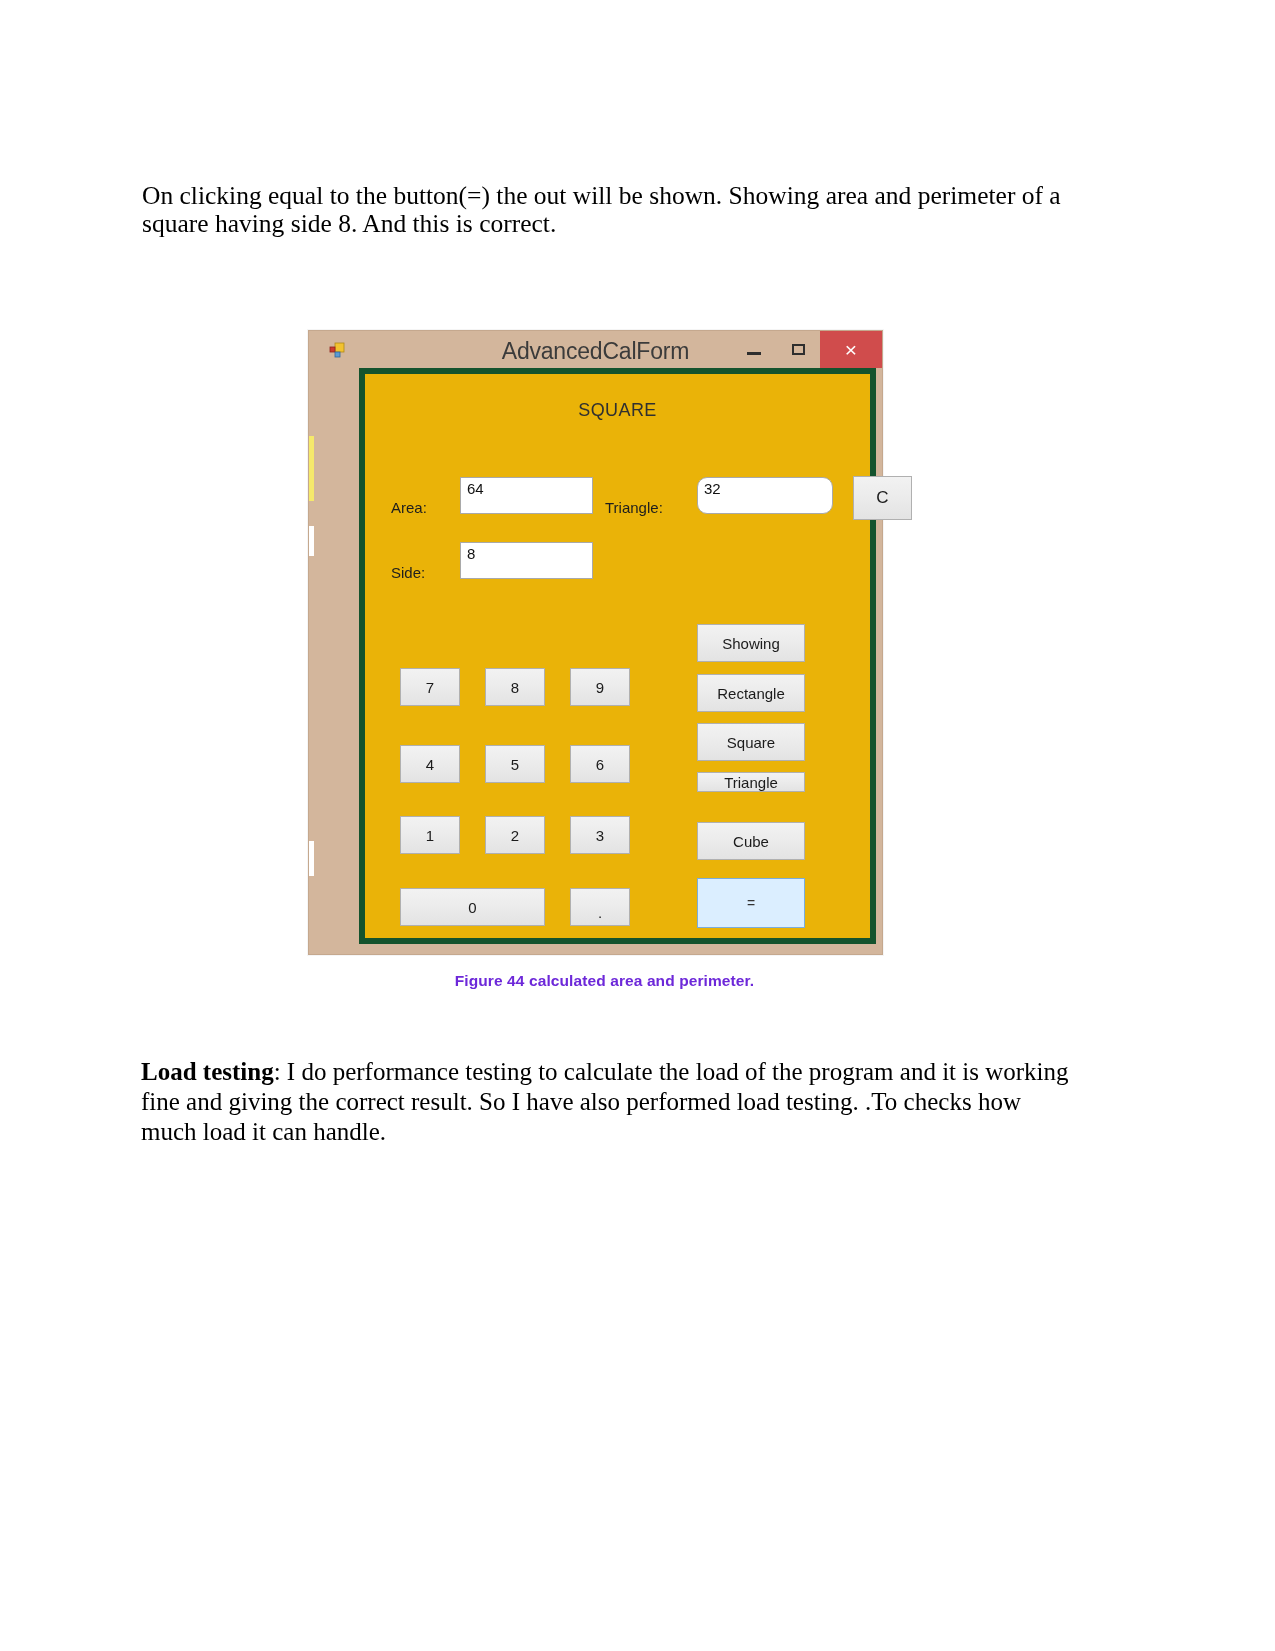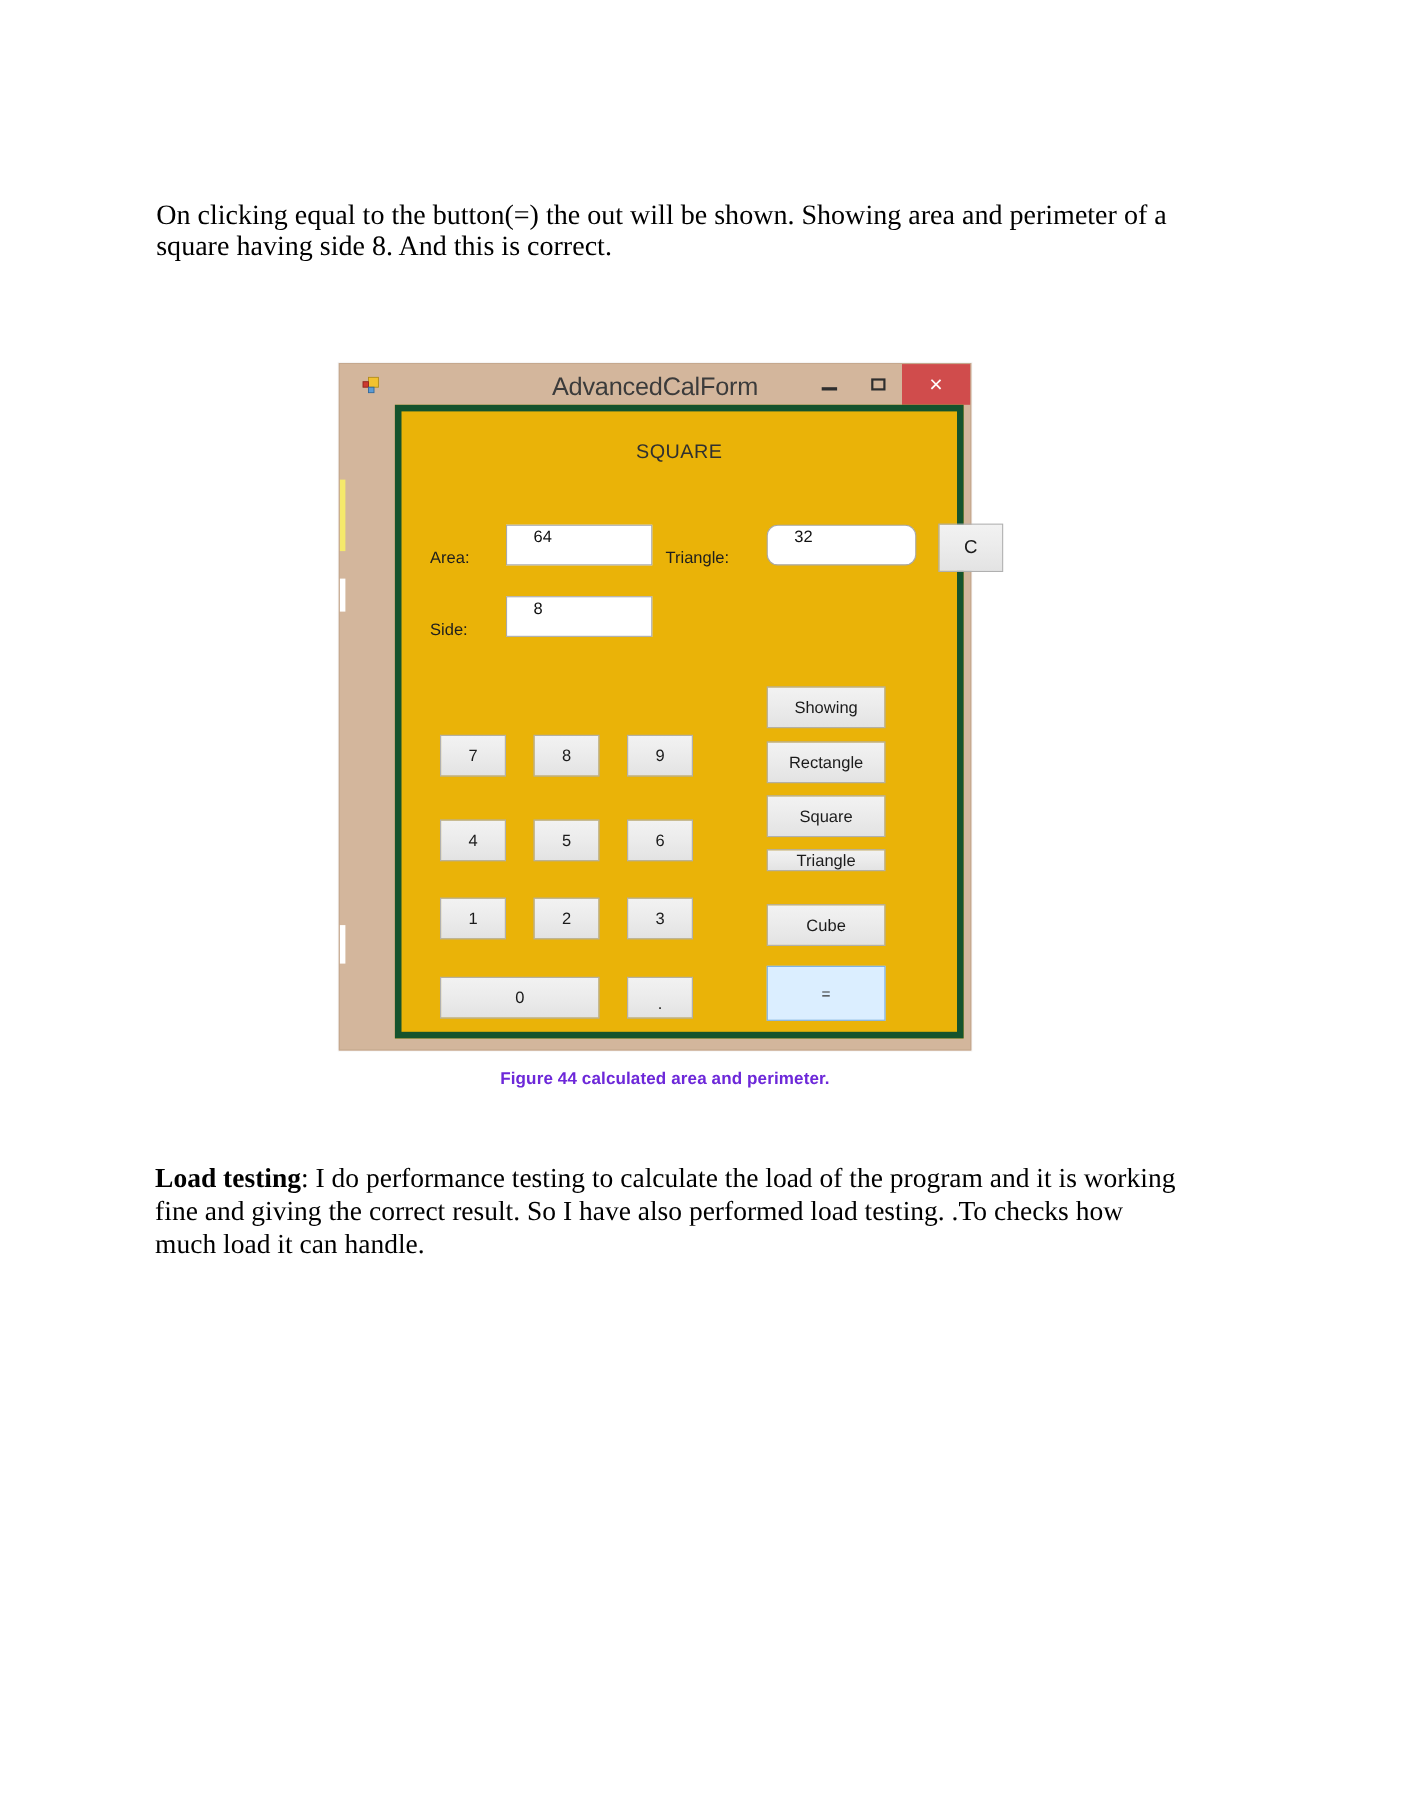--- a/index.html
+++ b/index.html
@@ -174,21 +174,21 @@
   }
 
   .textbox {
     position: absolute;
     background: #ffffff;
     border: 1px solid #a9a9a9;
     box-sizing: border-box;
     font-family: "Liberation Sans", sans-serif;
     font-size: 15px;
     color: #111;
-    padding: 3px 24px;
+    padding: 3px 6px;
     line-height: 16px;
   }
 
   .btn {
     position: absolute;
     background: linear-gradient(to bottom, #f2f2f2 0%, #ececec 45%, #e3e3e3 100%);
     border: 1px solid #b0b0b0;
     box-sizing: border-box;
     font-family: "Liberation Sans", sans-serif;
     font-size: 15px;

